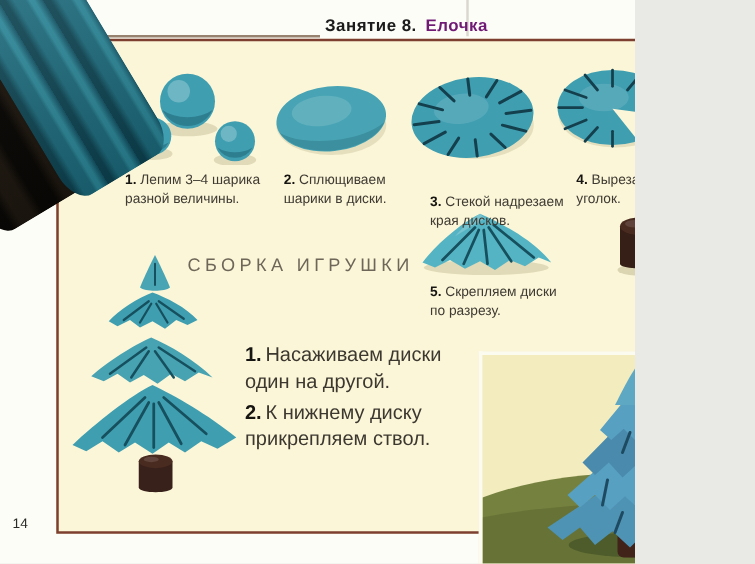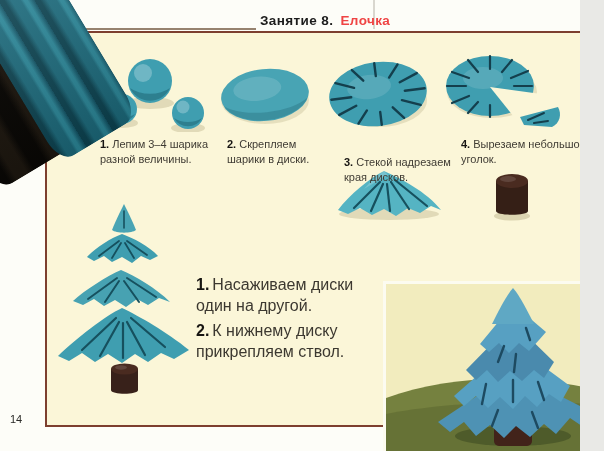--- a/index.html
+++ b/index.html
@@ -1,34 +1,34 @@
 <!DOCTYPE html>
 <html><head>
 <meta charset="utf-8">
 <style>
   html,body{margin:0;padding:0;background:#e9e9e6;}
   *{box-sizing:border-box;}
   .page{
-    position:relative;width:580px;height:451px;background:#fdfdf8;
+    position:relative;width:508px;height:451px;background:#fdfdf8;
     overflow:hidden;font-family:"Liberation Sans",sans-serif;color:#3c3830;
   }
   
   .panel{
     position:absolute;left:45px;top:31px;width:553px;height:396px;
     background:#fbf6d8;border:2px solid #7d3f2f;z-index:1;
   }
   
   .header-rule{position:absolute;left:0;top:28px;width:256px;height:2px;background:#96826f;z-index:2;}
   .scan-line{position:absolute;left:373px;top:0;width:2px;height:29px;background:#d9d7cf;z-index:2;}
   .header{
     position:absolute;left:260px;top:13px;z-index:2;display:flex;gap:7px;
     font-size:13.5px;font-weight:bold;letter-spacing:.4px;
   }
   .header .lesson{color:#1c1c1c;}
-  .header .title{color:#ef4444;}
+  .header .title{color:#701a75;}
   
   .bar{position:absolute;z-index:5;border-radius:16px/26px;}
   .bar.black{
     left:-95px;top:-146px;width:120px;height:330px;transform:rotate(-31deg);
     background:
       linear-gradient(180deg,rgba(255,255,255,.06),rgba(0,0,0,.25)),
       repeating-linear-gradient(90deg,#0b0906 0 14px,#221b12 22px 34px,#0b0906 42px);
   }
   .bar.teal{
     left:-16px;top:-111px;width:92px;height:270px;transform:rotate(-31deg);
@@ -177,25 +177,27 @@
   <div class="ill i-trunk">
     <svg width="46" height="52" viewBox="0 0 46 52">
       <ellipse cx="23" cy="46" rx="18" ry="4.5" fill="rgba(110,95,40,.22)"></ellipse>
       <path d="M7,11 L7,41 C7,46 39,46 39,41 L39,11 Z" fill="#351f16"></path>
       <ellipse cx="23" cy="11" rx="16" ry="7" fill="#4a2b20"></ellipse>
       <ellipse cx="19" cy="9" rx="8" ry="3" fill="rgba(255,255,255,.12)"></ellipse>
     </svg>
   </div>
 
   <div class="cap c1"><span class="n">1.</span><span>Лепим 3–4 шарика разной величины.</span></div>
-  <div class="cap c2"><span class="n">2.</span><span>Скрепляем шарики в диски.</span></div>
+  <div class="cap c2"><span class="n">2.</span><span>Сплющиваем шарики в диски.</span></div>
   <div class="cap c3"><span class="n">3.</span><span>Стекой надрезаем края дисков.</span></div>
   <div class="cap c4"><span class="n">4.</span><span>Вырезаем небольшой уголок.</span></div>
 
-
+  <div class="cap c5"><span class="n">5.</span><span>Скрепляем диски по разрезу.</span></div>
+
+  <div class="sborka">СБОРКА ИГРУШКИ</div>
 
   <div class="ill i-stack">
     <svg width="145" height="202" viewBox="0 0 145 202">
       <path d="M69,6 C66,12 61,22 57,32 C61,35.5 77,35.5 81,32 C77,22 72,12 69,6 Z" fill="#49a4b4"></path>
       <line x1="69" y1="13" x2="69" y2="30" stroke="#16505e" stroke-width="1.6" stroke-linecap="round"></line>
       <path d="M67,36 C56,40 40,50 32,59 L39,63 L49,58 L57,64 L67,59 L77,65 L86,58 L95,62 L103,58 C94,48 78,40 67,36 Z" fill="#3f9eb0"></path>
       <g stroke="#16505e" stroke-width="1.8" stroke-linecap="round">
         <line x1="64" y1="43" x2="44" y2="58"></line>
         <line x1="66" y1="45" x2="57" y2="60"></line>
         <line x1="70" y1="45" x2="79" y2="60"></line>

